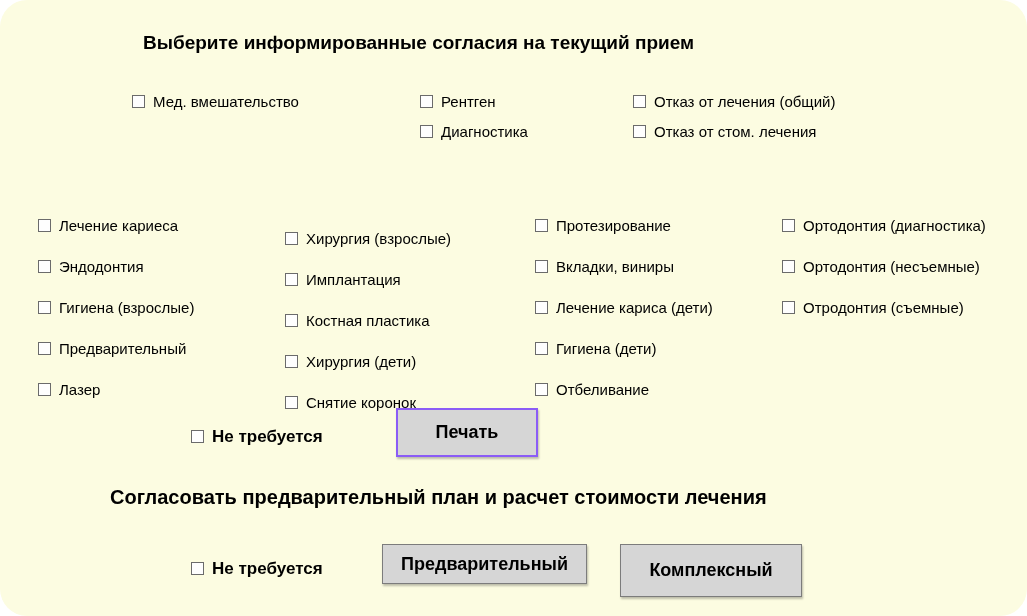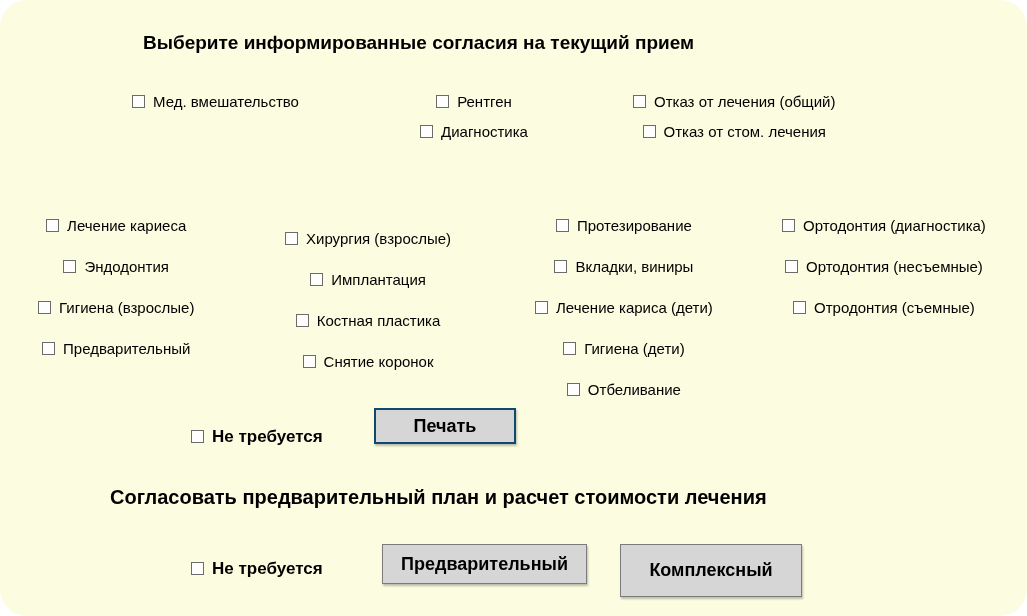--- a/index.html
+++ b/index.html
@@ -6,40 +6,40 @@
   .screen{
     position:relative;width:1027px;height:616px;overflow:hidden;
     background:#FCFCE1;color:#000;
     font-family:"Liberation Sans","DejaVu Sans",sans-serif;
     border-radius:27px;
   }
   .heading{position:absolute;font-weight:bold;white-space:nowrap;}
   .heading.h1{left:143px;top:32px;font-size:19px;}
   .heading.h2{left:110px;top:486px;font-size:20px;}
 
-  .col{position:absolute;display:flex;flex-direction:column;align-items:center;}
+  .col{position:absolute;display:flex;flex-direction:column;}
   .row{display:flex;align-items:center;}
   .topcol .row{height:30px;}
   .maincol .row{height:41px;}
 
   .cb{display:flex;align-items:center;gap:8px;cursor:default;}
   .box{width:13px;height:13px;background:#FEFEFE;border:1px solid #6B6B6B;flex:0 0 auto;box-sizing:border-box;}
   .lbl{font-size:15px;white-space:nowrap;line-height:1;}
 
   .nr{position:absolute;height:26px;}
   .nr .lbl{font-weight:bold;font-size:17px;}
 
   .btn{
     position:absolute;display:flex;align-items:center;justify-content:center;
     background:#D6D6D6;font-weight:bold;font-size:18px;box-sizing:border-box;
     border:1px solid #7C7C7C;box-shadow:1px 2px 2px rgba(0,0,0,0.25);
     cursor:pointer;white-space:nowrap;
     font-family:"Liberation Sans","DejaVu Sans",sans-serif;color:#000;
   }
-  .btn.print{left:374px;top:408px;width:142px;height:36px;border:2px solid #0c4a6e;}
+  .btn.print{left:396px;top:408px;width:142px;height:49px;border:2px solid #8b5cf6;}
   .btn.preliminary{left:382px;top:544px;width:205px;height:40px;}
   .btn.complex{left:620px;top:544px;width:182px;height:53px;}
 </style>
 </head>
 <body>
 
 <div class="screen">
 
   <div class="heading h1">Выберите информированные согласия на текущий прием</div>
 
@@ -80,34 +80,42 @@
       <span class="lbl">Эндодонтия</span>
     </div>
     <div class="row cb">
       <span class="box"></span>
       <span class="lbl">Гигиена (взрослые)</span>
     </div>
     <div class="row cb">
       <span class="box"></span>
       <span class="lbl">Предварительный</span>
     </div>
+    <div class="row cb">
+      <span class="box"></span>
+      <span class="lbl">Лазер</span>
+    </div>
   </div>
 
   <div class="col maincol" style="left:285px;top:218px;">
     <div class="row cb">
       <span class="box"></span>
       <span class="lbl">Хирургия (взрослые)</span>
     </div>
     <div class="row cb">
       <span class="box"></span>
       <span class="lbl">Имплантация</span>
     </div>
     <div class="row cb">
       <span class="box"></span>
       <span class="lbl">Костная пластика</span>
+    </div>
+    <div class="row cb">
+      <span class="box"></span>
+      <span class="lbl">Хирургия (дети)</span>
     </div>
     <div class="row cb">
       <span class="box"></span>
       <span class="lbl">Снятие коронок</span>
     </div>
   </div>
 
   <div class="col maincol" style="left:535px;top:205px;">
     <div class="row cb">
       <span class="box"></span>

